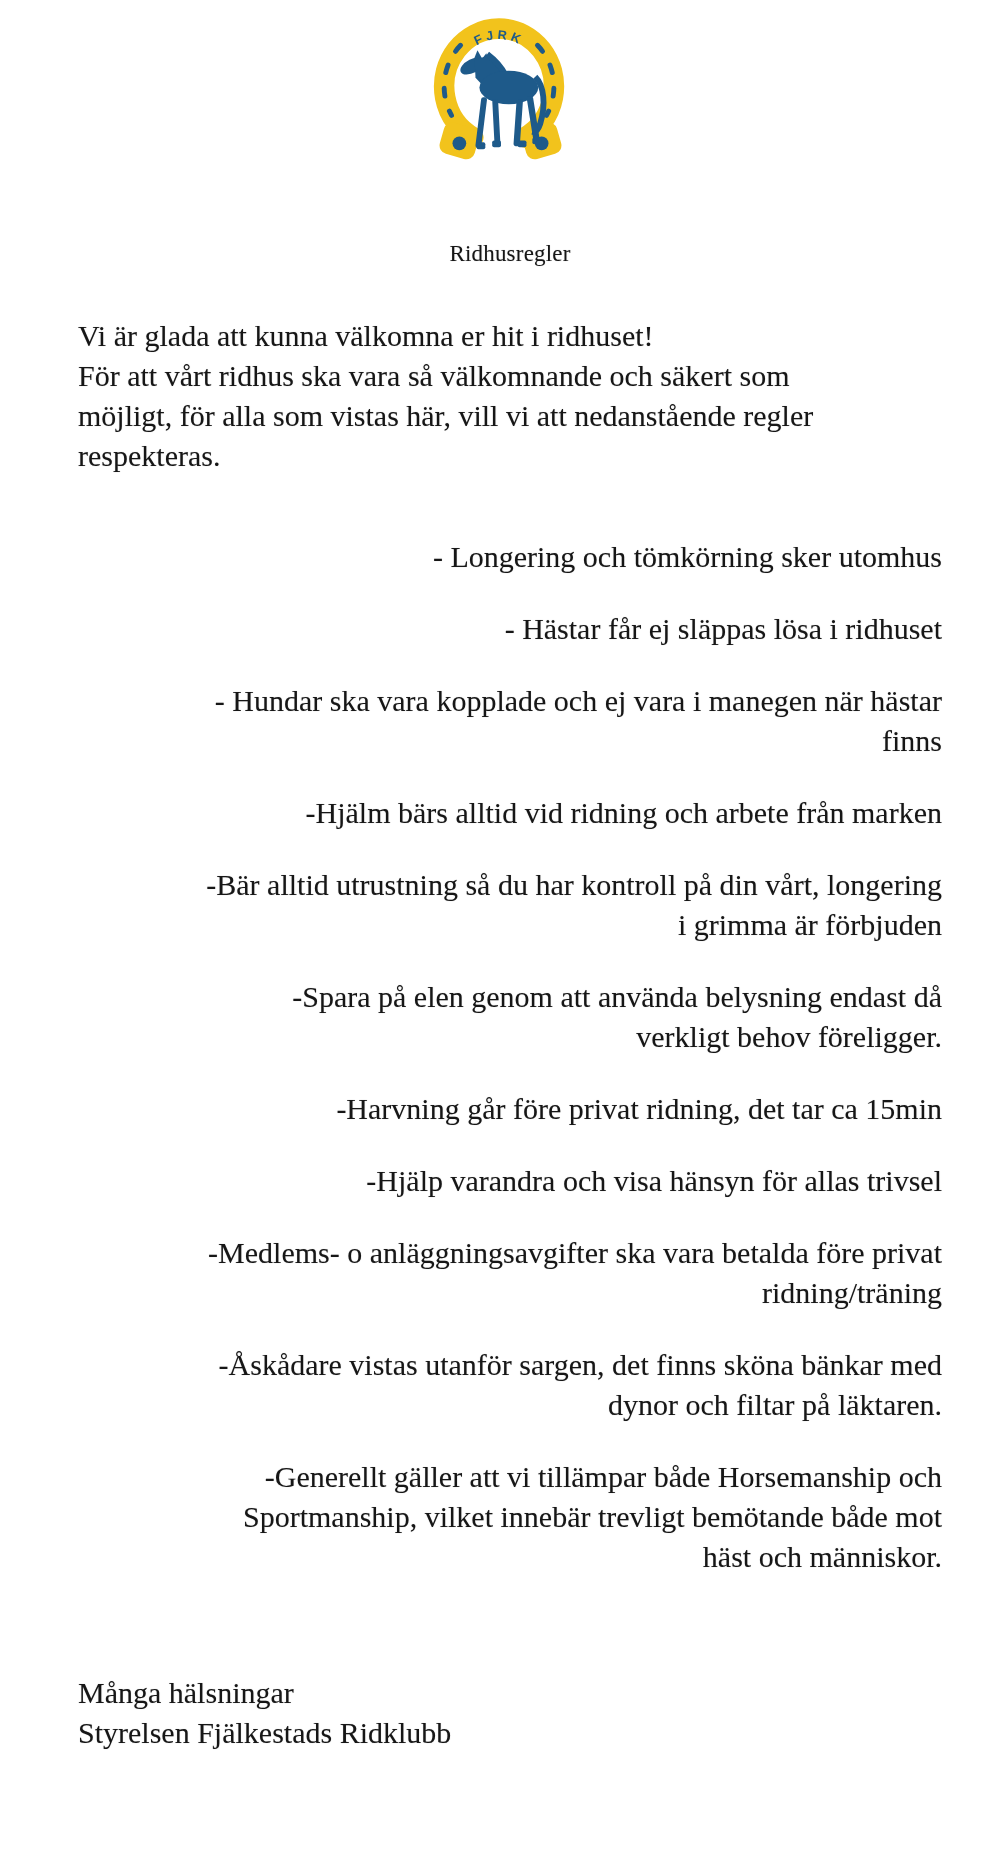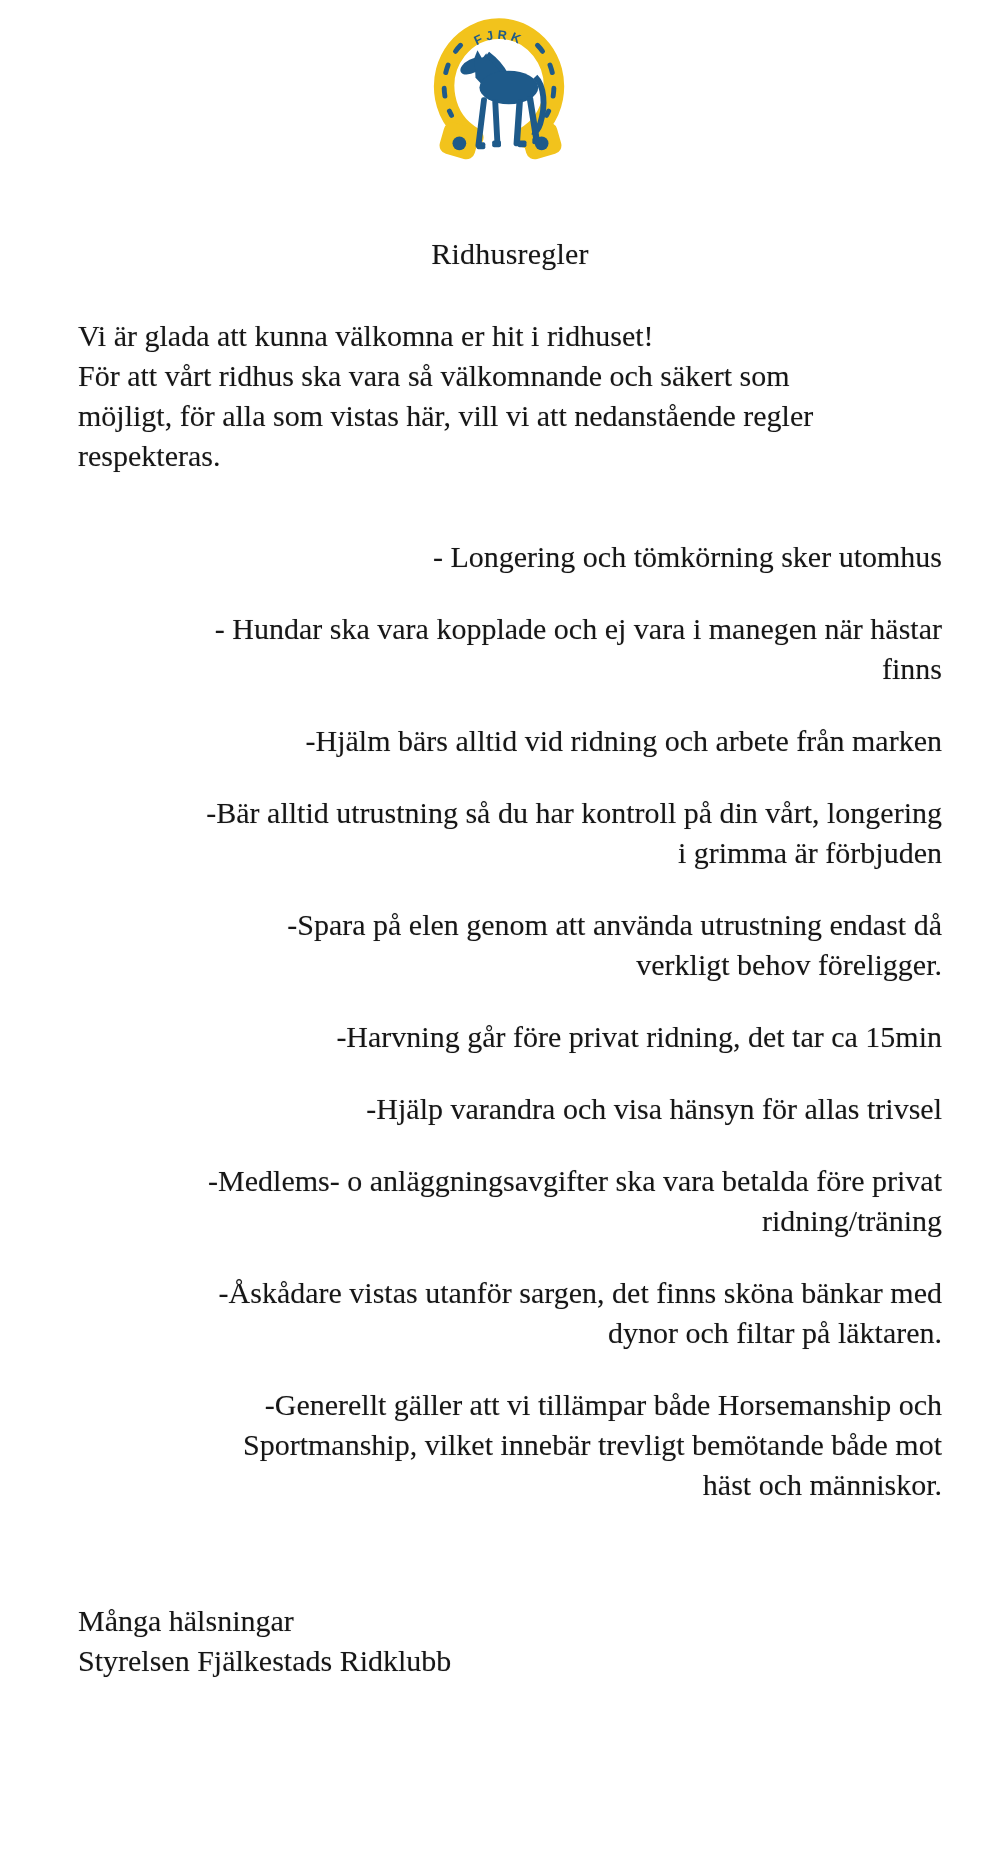--- a/index.html
+++ b/index.html
@@ -20,21 +20,21 @@
   .logo-svg { width: 137px; height: 145px; display: block; }
 
   .doc {
     padding: 0 58px 0 78px;
     font-size: 30px;
     line-height: 40px;
     text-shadow: 0 0 1px rgba(20,20,20,0.28);
   }
   .title {
     margin: 74px 0 0 0;
-    font-size: 30px;
+    font-size: 23px;
     font-weight: normal;
     text-align: center;
     letter-spacing: 0.2px;
   }
   .intro {
     margin: 42px 0 0 0;
     white-space: pre-line;
   }
   .rules { margin: 61px 0 0 0; text-align: right; }
   .rule {
@@ -93,26 +93,27 @@
   <div class="doc">
     <h1 class="title">Ridhusregler</h1>
 
     <p class="intro">Vi är glada att kunna välkomna er hit i ridhuset!
 För att vårt ridhus ska vara så välkomnande och säkert som
 möjligt, för alla som vistas här, vill vi att nedanstående regler
 respekteras.</p>
 
     <div class="rules">
       <p class="rule">- Longering och tömkörning sker utomhus</p>
+      <p class="rule">- Hästar får ej släppas lösa i ridhuset</p>
       <p class="rule">- Hundar ska vara kopplade och ej vara i manegen när hästar
 finns</p>
       <p class="rule">-Hjälm bärs alltid vid ridning och arbete från marken</p>
       <p class="rule">-Bär alltid utrustning så du har kontroll på din vårt, longering
 i grimma är förbjuden</p>
-      <p class="rule">-Spara på elen genom att använda utrustning endast då
+      <p class="rule">-Spara på elen genom att använda belysning endast då
 verkligt behov föreligger.</p>
       <p class="rule">-Harvning går före privat ridning, det tar ca 15min</p>
       <p class="rule">-Hjälp varandra och visa hänsyn för allas trivsel</p>
       <p class="rule">-Medlems- o anläggningsavgifter ska vara betalda före privat
 ridning/träning</p>
       <p class="rule">-Åskådare vistas utanför sargen, det finns sköna bänkar med
 dynor och filtar på läktaren.</p>
       <p class="rule">-Generellt gäller att vi tillämpar både Horsemanship och
 Sportmanship, vilket innebär trevligt bemötande både mot
 häst och människor.</p>

